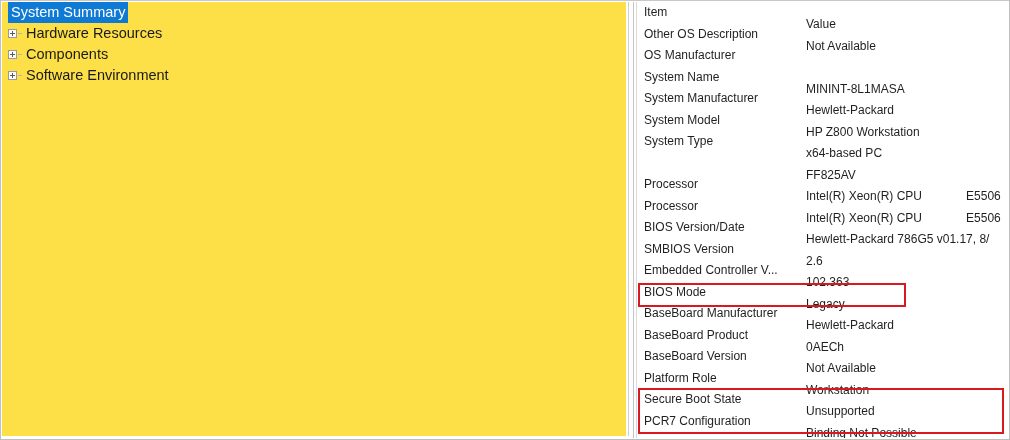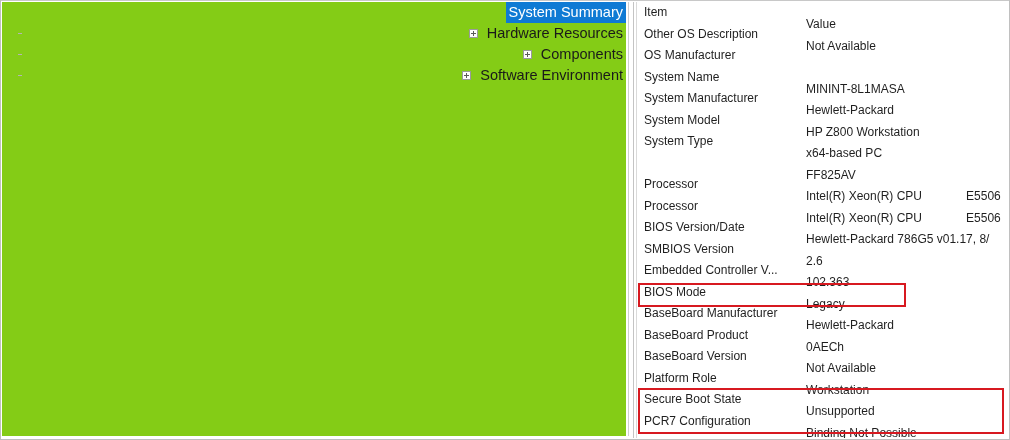--- a/index.html
+++ b/index.html
@@ -45,23 +45,22 @@
     background: #bdbdbd;
   }
 
   
   .tree-pane {
     position: absolute;
     left: 2px;
     top: 2px;
     width: 624px;
     height: 434px;
-    background: #84cc16;
+    background: #fde047;
     overflow: hidden;
-    text-align: right;
   }
   .tree-node {
     position: relative;
     height: 21px;
     line-height: 21px;
     font-size: 14.5px;
     color: #1a1a1a;
     white-space: nowrap;
   }
   .tree-node .node-label {
@@ -70,21 +69,21 @@
     font-size: 14.5px;
   }
   .tree-node.root {
     padding-left: 6px;
   }
   .tree-node.root .node-label {
     background: #0f7ad4;
     color: #ffffff;
   }
   .tree-node.child {
-    padding-left: 12px;
+    padding-left: 6px;
   }
   
   .expander {
     display: inline-block;
     position: relative;
     width: 9px;
     height: 9px;
     border: 1px solid #9a9a9a;
     background: #fdfdfd;
     vertical-align: middle;

